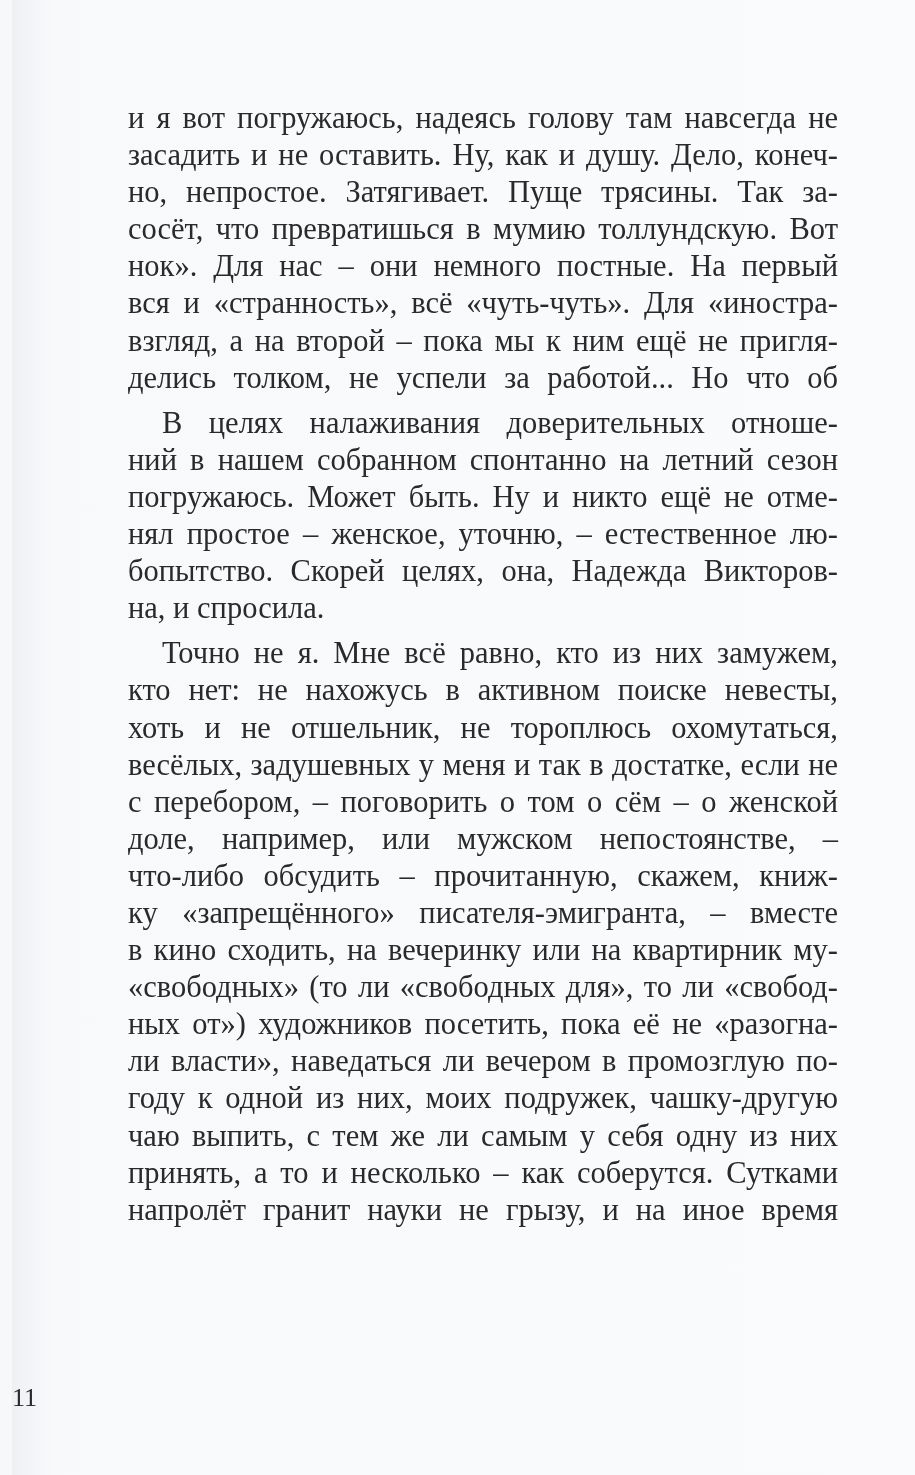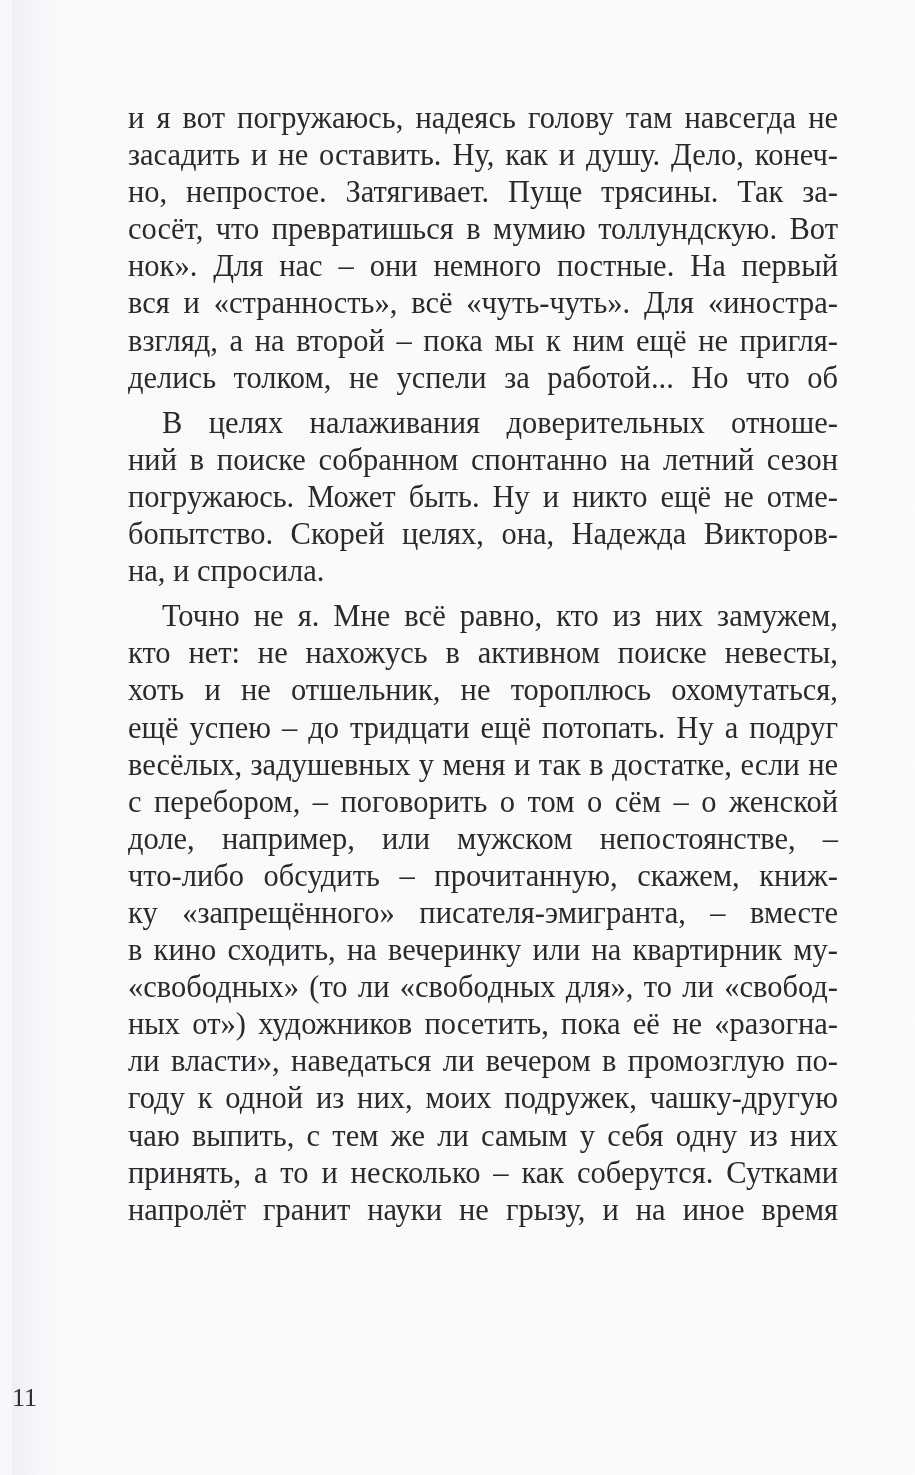--- a/index.html
+++ b/index.html
@@ -78,46 +78,46 @@
           <span class="inner">делись толком, не успели за работой... Но что об</span>
         </span>
     </div>
     <div class="para-gap"></div>
 
     <div class="paragraph">
       <span class="line indent">
           <span class="inner">В целях налаживания доверительных отноше-</span>
         </span>
       <span class="line">
-          <span class="inner">ний в поиске собранном спонтанно на летний сезон</span>
+          <span class="inner">ний в нашем собранном спонтанно на летний сезон</span>
         </span>
       <span class="line">
           <span class="inner">погружаюсь. Может быть. Ну и никто ещё не отме-</span>
+        </span>
+      <span class="line">
+          <span class="inner">нял простое – женское, уточню, – естественное лю-</span>
         </span>
       <span class="line">
           <span class="inner">бопытство. Скорей целях, она, Надежда Викторов-</span>
         </span>
       <span class="line last">
           <span class="inner">на, и спросила.</span>
         </span>
     </div>
     <div class="para-gap"></div>
 
     <div class="paragraph">
       <span class="line indent">
           <span class="inner">Точно не я. Мне всё равно, кто из них замужем,</span>
         </span>
       <span class="line">
           <span class="inner">кто нет: не нахожусь в активном поиске невесты,</span>
         </span>
       <span class="line">
           <span class="inner">хоть и не отшельник, не тороплюсь охомутаться,</span>
-        </span>
-      <span class="line">
-          <span class="inner">ещё успею – до тридцати ещё потопать. Ну а подруг</span>
         </span>
       <span class="line">
           <span class="inner">весёлых, задушевных у меня и так в достатке, если не</span>
         </span>
       <span class="line">
           <span class="inner">с перебором, – поговорить о том о сём – о женской</span>
         </span>
       <span class="line">
           <span class="inner">доле, например, или мужском непостоянстве, –</span>
         </span>

